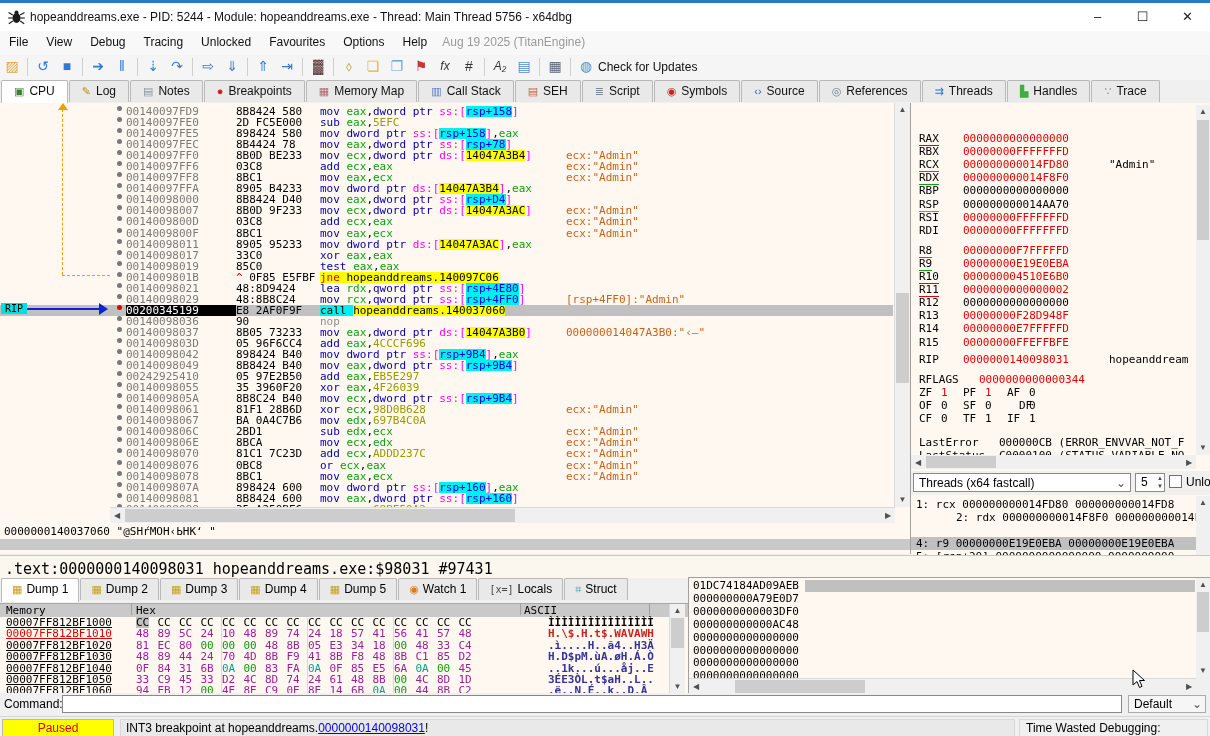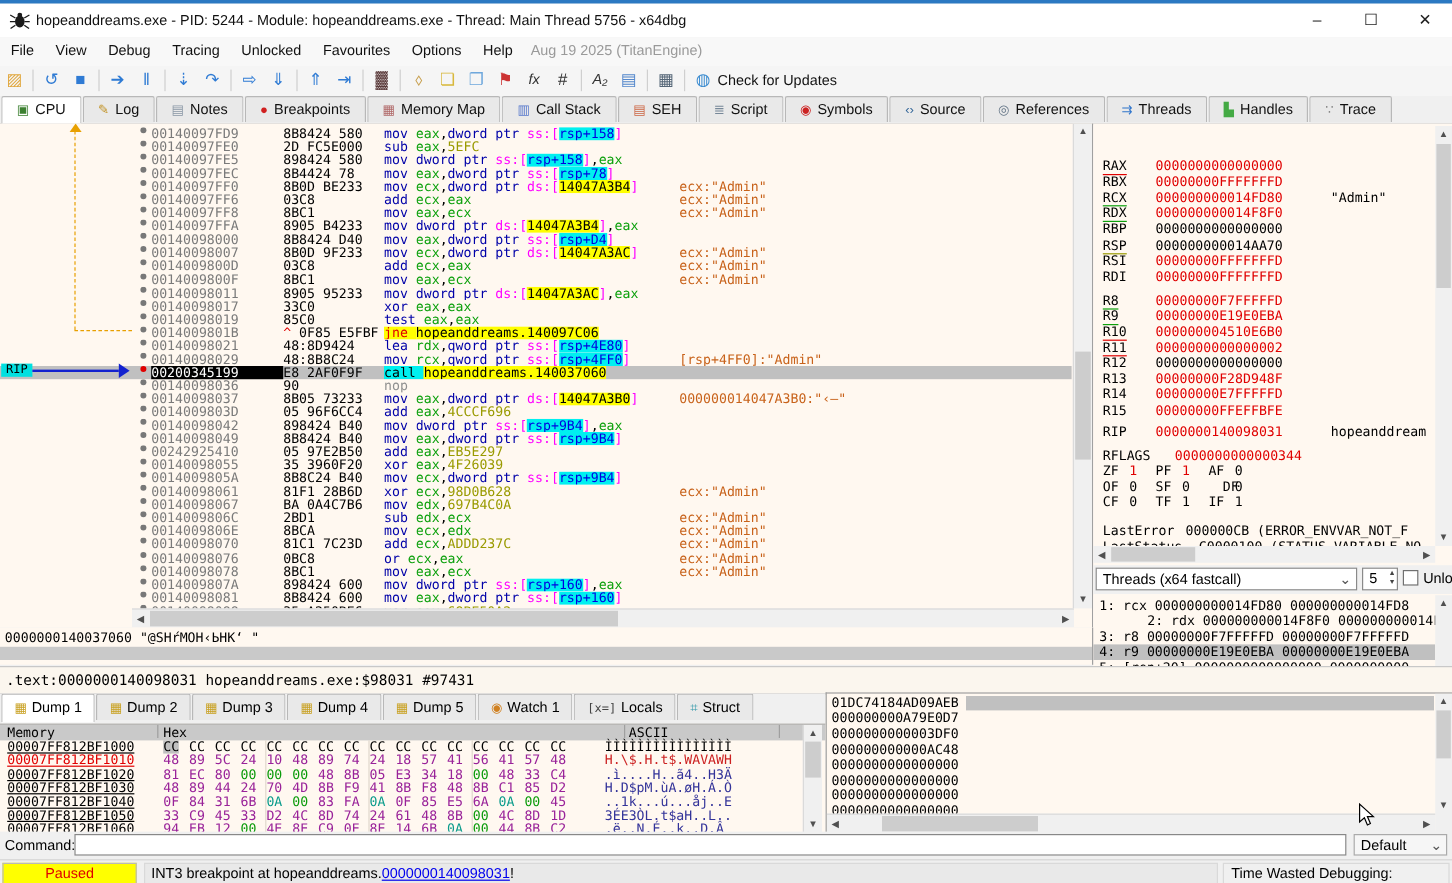--- a/index.html
+++ b/index.html
@@ -75,36 +75,36 @@
   #conv-check{position:absolute;left:258px;top:4px;width:13px;height:13px;background:#FFF;border:1px solid #707070;box-sizing:border-box;}
   #conv-label{position:absolute;left:275px;top:4px;font-size:12px;}
   #args{position:absolute;left:0;top:393px;width:285px;height:77px;background:#FFF8F0;}
   .argline{position:absolute;left:0;width:285px;height:13px;line-height:13px;font-size:11px;font-family:"DejaVu Sans Mono",monospace;padding-left:5px;white-space:pre;box-sizing:border-box;}
   .argline.sel{background:#C0C0C0;}
   
   #infobox{position:absolute;left:0;top:520px;width:910px;height:31px;background:#FFF8F0;border-right:1px solid #A0A0A0;}
   #infobox .l1{position:absolute;left:4px;top:2px;font-size:11px;font-family:"DejaVu Sans Mono",monospace;}
   #infobox .grayband{position:absolute;left:0;top:16px;width:910px;height:11px;background:#C9C9C9;}
   #rtfline{position:absolute;left:0;top:552px;width:1210px;height:22px;background:#FBF6EE;border-top:1px solid #C8C8C8;border-bottom:1px solid #A0A0A0;}
-  #rtfline .t{position:absolute;left:5px;top:4px;font-size:12px;font-family:"DejaVu Sans Mono",monospace;}
+  #rtfline .t{position:absolute;left:5px;top:4px;font-size:15px;font-family:"DejaVu Sans Mono",monospace;}
   
   #dumptabs{position:absolute;left:0;top:575px;width:688px;height:25px;background:#F0F0F0;}
   .dtab{display:inline-block;height:21px;line-height:21px;padding:0 10px;margin-left:1px;border:1px solid #B8B8B8;border-bottom:none;background:#E9E9E9;font-size:12px;border-radius:2px 2px 0 0;}
   .dtab.active{background:#FFFFFF;height:23px;}
   .dtab .ticon{margin-right:4px;font-size:11px;}
   
   #dumppane{position:absolute;left:0;top:600px;width:688px;height:90px;background:#FFF8F0;border-top:1px solid #A8A8A8;overflow:hidden;}
   #dumphdr{position:absolute;left:0;top:0;width:688px;height:13px;background:#C9C9C9;font-family:"DejaVu Sans Mono",monospace;font-size:11px;line-height:13px;}
   #dumphdr span{position:absolute;top:0;}
   .hdr-address{left:6px;} .hdr-hex{left:136px;} .hdr-ascii{left:524px;}
   .hdrsep{position:absolute;top:1px;height:11px;border-left:1px solid #9F9F9F;}
   .dumprow{position:absolute;left:0;width:668px;height:11.4px;line-height:11.4px;font-size:11px;font-family:"DejaVu Sans Mono",monospace;white-space:pre;}
   .d-addr{position:absolute;left:6px;text-decoration:underline;}
   .d-byte{position:absolute;top:0;}
-  .d-ascii{position:absolute;left:504px;}
+  .d-ascii{position:absolute;left:548px;font-weight:bold;}
   .groupline{position:absolute;top:13px;height:77px;border-left:1px solid #E0D8CC;}
   
   #stackpane{position:absolute;left:688px;top:574px;width:522px;height:116px;background:#FFF8F0;border-left:1px solid #A0A0A0;border-top:1px solid #A0A0A0;overflow:hidden;}
   .stkrow{position:absolute;left:0;width:508px;height:12.9px;line-height:12.9px;font-size:11px;font-family:"DejaVu Sans Mono",monospace;padding-left:4px;white-space:pre;}
   .stkband{position:absolute;left:116px;height:12px;width:390px;background:#C0C0C0;}
   
   #cmdbar{position:absolute;left:0;top:690px;width:1210px;height:23px;background:#F0F0F0;}
   #cmdlabel{position:absolute;left:4px;top:4px;font-size:12px;}
   #cmdinput{position:absolute;left:62px;top:2px;width:1060px;height:18px;background:#FFF;border:1px solid #888;box-sizing:border-box;font-size:12px;padding:0 3px;font-family:"Liberation Sans",sans-serif;}
   #cmdcombo{position:absolute;left:1128px;top:2px;width:78px;height:18px;background:#F6F6F6;border:1px solid #AAA;box-sizing:border-box;font-size:12px;line-height:16px;padding-left:5px;}
@@ -223,21 +223,21 @@
         <div class="regline" style="top: 180.1px;"><span class="rname ul-red">R11</span><span class="rval red">0000000000000002</span></div>
         <div class="regline" style="top: 193.2px;"><span class="rname">R12</span><span class="rval">0000000000000000</span></div>
         <div class="regline" style="top: 206.3px;"><span class="rname">R13</span><span class="rval red">00000000F28D948F</span></div>
         <div class="regline" style="top: 219.4px;"><span class="rname">R14</span><span class="rval red">00000000E7FFFFFD</span></div>
         <div class="regline" style="top: 232.5px;"><span class="rname">R15</span><span class="rval red">00000000FFEFFBFE</span></div>
         <div class="regline" style="top: 249.6px;"><span class="rname">RIP</span><span class="rval red">0000000140098031</span><span class="rcmt">hopeanddream</span></div>
         <div class="regline" style="top: 269.6px;"><span class="rname">RFLAGS</span><span class="rval red" style="left: 68px;">0000000000000344</span></div>
         <div class="regline" style="top: 282.6px;"><span style="position: absolute; left: 8px;">ZF</span><span class="red" style="position: absolute; left: 30px;">1</span><span style="position: absolute; left: 52px;">PF</span><span class="red" style="position: absolute; left: 74px;">1</span><span style="position: absolute; left: 96px;">AF</span><span style="position: absolute; left: 118px;">0</span></div>
         <div class="regline" style="top: 295.6px;"><span style="position: absolute; left: 8px;">OF</span><span style="position: absolute; left: 30px;">0</span><span style="position: absolute; left: 52px;">SF</span><span style="position: absolute; left: 74px;">0</span><span style="position: absolute; left: 108px;">DF</span><span style="position: absolute; left: 118px;">0</span></div>
         <div class="regline" style="top: 308.6px;"><span style="position: absolute; left: 8px;">CF</span><span style="position: absolute; left: 30px;">0</span><span style="position: absolute; left: 52px;">TF</span><span style="position: absolute; left: 74px;">1</span><span style="position: absolute; left: 96px;">IF</span><span style="position: absolute; left: 118px;">1</span></div>
-        <div class="regline" style="top: 332.6px;"><span class="rname">LastError</span><span style="position: absolute; left: 77px; white-space: pre; text-align: right;">000000CB (ERROR_ENVVAR_NOT_F</span></div>
+        <div class="regline" style="top: 332.6px;"><span class="rname">LastError</span><span style="position: absolute; left: 88px; white-space: pre; text-align: right;">000000CB (ERROR_ENVVAR_NOT_F</span></div>
         <div class="regline" style="top: 345.6px;"><span class="rname">LastStatus</span><span style="position: absolute; left: 88px; white-space: pre;">C0000100 (STATUS_VARIABLE_NO</span></div>
       </div>
     <div class="sb" style="left:285px;top:2px;width:14px;height:350px">
       <div class="arr" style="top:0">▲</div>
       <div class="thumb" style="left:1px;top:15px;width:12px;height:120px"></div>
       <div class="arr" style="bottom:0">▼</div>
     </div>
     <div class="sb sbh" id="regs-hscroll">
       <div class="arr" style="left:0">◀</div>
       <div class="thumb" style="left:15px;top:1px;width:70px;height:12px"></div>
@@ -251,21 +251,20 @@
       <div id="conv-spin">
         <span>5</span>
         <span class="spinarrows">▲<br>▼</span>
       </div>
       <div id="conv-check"></div>
       <div id="conv-label">Unlocked</div>
     </div>
     <div id="args">
         <div class="argline" style="top: 2px;">1: rcx 000000000014FD80 000000000014FD8</div>
         <div class="argline" style="top: 15px; margin-left: 40px;">2: rdx 000000000014F8F0 000000000014F8F</div>
-        <div class="argline" style="top: 28px;">3: r8 00000000F7FFFFFD 00000000F7FFFFFD</div>
         <div class="argline sel" style="top: 41px;">4: r9 00000000E19E0EBA 00000000E19E0EBA</div>
         <div class="argline" style="top: 54px;">5: [rsp+20] 0000000000000000 0000000000</div>
       </div>
     <div class="sb" style="left:285px;top:393px;width:14px;height:77px">
       <div class="arr" style="top:0">▲</div>
       <div class="arr" style="bottom:0">▼</div>
     </div>
   </div>
 
   <div id="infobox">

